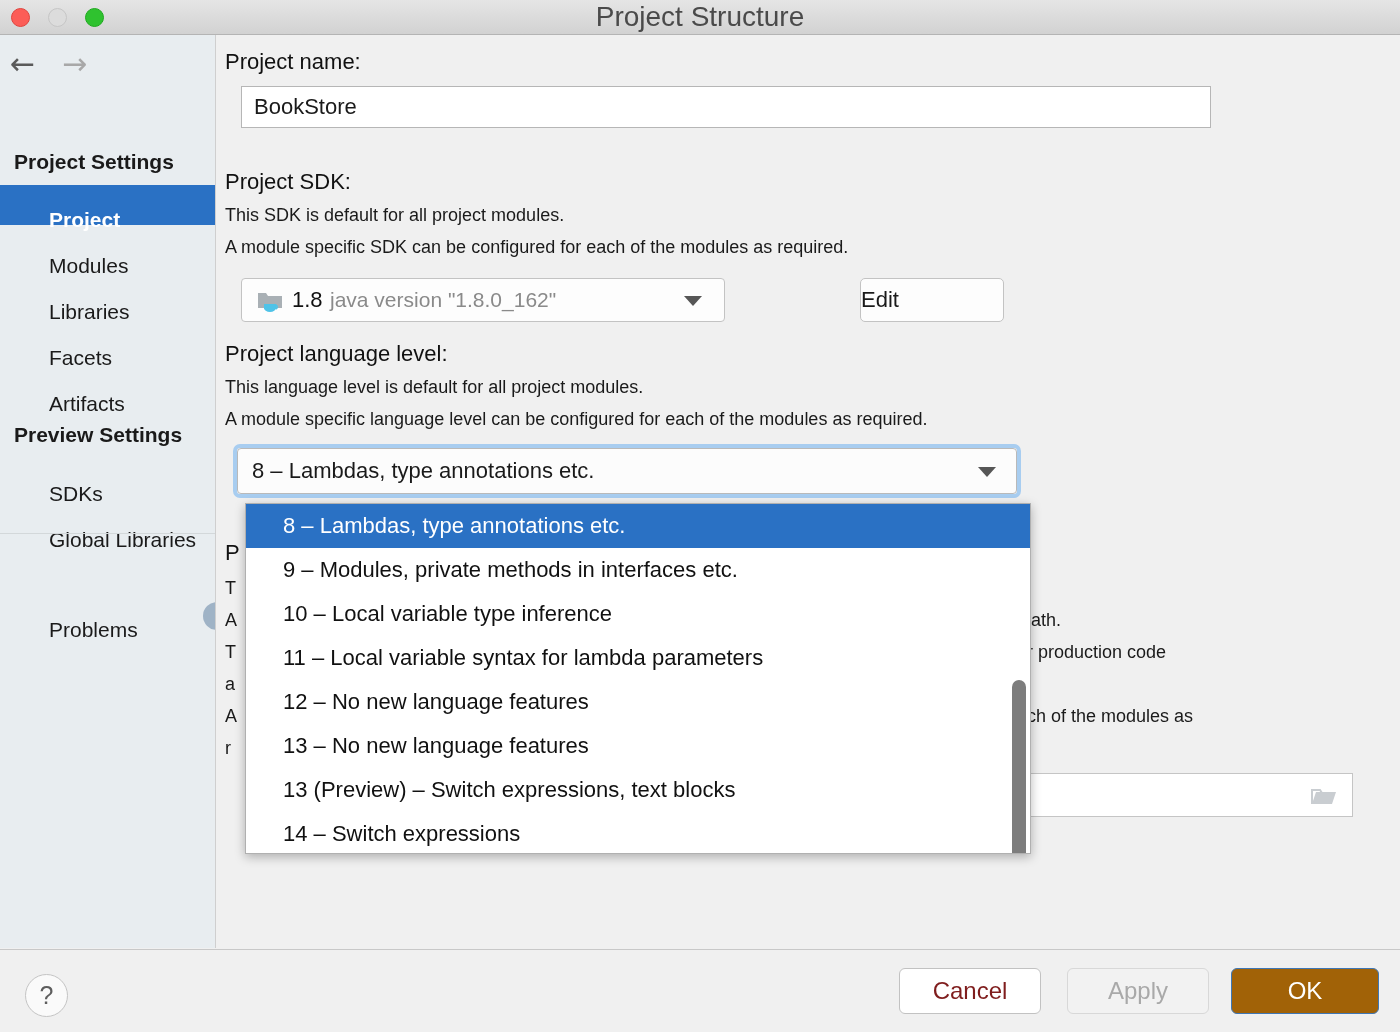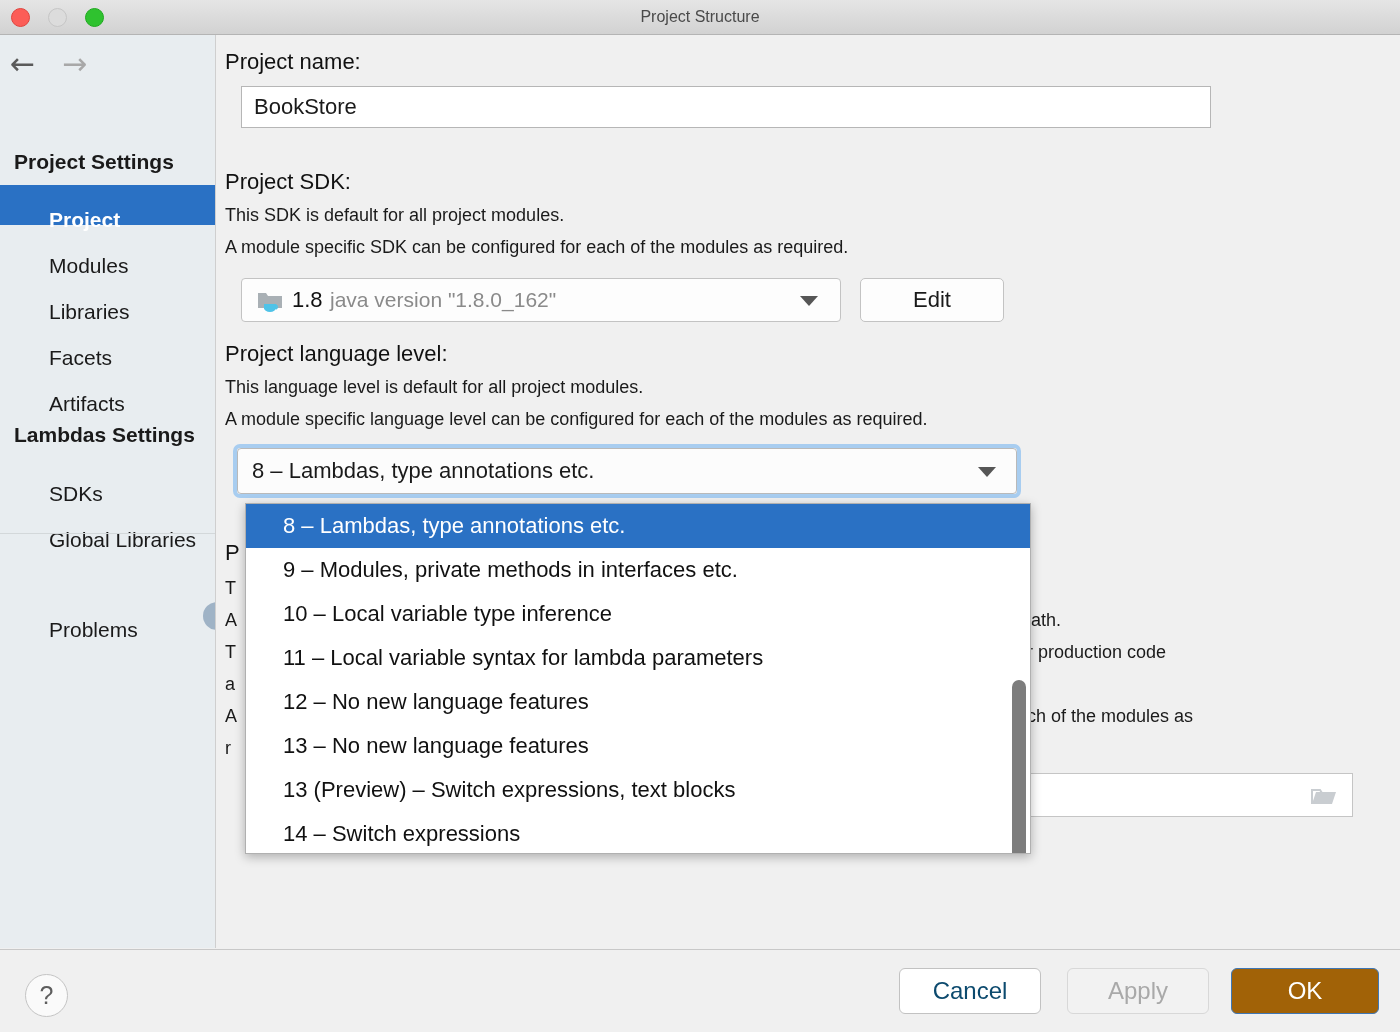--- a/index.html
+++ b/index.html
@@ -15,21 +15,21 @@
 
   
   #titlebar {
     position: absolute; left: 0; top: 0; width: 1400px; height: 35px;
     background: linear-gradient(to bottom, #e5e5e5 0%, #d2d2d2 100%);
     border-bottom: 1px solid #b4b4b4;
   }
   #title-text {
     position: absolute; left: 0; top: 0; width: 1400px; height: 34px;
     line-height: 34px; text-align: center;
-    font-size: 16px; color: #4a4a4a;
+    font-size: 28px; color: #4a4a4a;
   }
   .tl-dot { position: absolute; top: 8px; width: 19px; height: 19px; border-radius: 50%; }
   #tl-close { left: 11px; background: #fc5d57; border: 1px solid #e0443e; }
   #tl-min   { left: 48px; background: #dcdcdc; border: 1px solid #c6c6c6; }
   #tl-max   { left: 85px; background: #2fc22f; border: 1px solid #1eaa1e; }
 
   
   #sidebar {
     position: absolute; left: 0; top: 35px; width: 216px; height: 913px;
     background: #e8edf0; border-right: 1px solid #cfcfcf;
@@ -73,21 +73,21 @@
   .lbl { position: absolute; font-size: 18px; color: #1a1a1a; white-space: nowrap; }
 
   #name-input {
     position: absolute; left: 24px; top: 51px; width: 970px; height: 42px;
     background: #ffffff; border: 1px solid #b6b6b6;
     font-size: 22px; color: #1a1a1a; padding: 0 12px; line-height: 40px;
   }
 
   
   #sdk-combo {
-    position: absolute; left: 24px; top: 243px; width: 600px; height: 44px;
+    position: absolute; left: 24px; top: 243px; width: 484px; height: 44px;
     background: #fdfdfd; border: 1px solid #c3c3c3; border-radius: 4px;
   }
   #sdk-icon {
     position: absolute; left: 15px; top: 11px; width: 26px; height: 22px;
   }
   #sdk-ver {
     position: absolute; left: 50px; top: 8px; font-size: 22px; color: #111;
   }
   #sdk-desc {
     position: absolute; left: 88px; top: 9px; font-size: 21px; color: #8a8a8a;
@@ -95,21 +95,21 @@
   }
   .combo-arrow {
     position: absolute; width: 0; height: 0;
     border-left: 9px solid transparent; border-right: 9px solid transparent;
     border-top: 10px solid #565656;
   }
   #sdk-arrow { right: 22px; top: 17px; }
   #edit-btn {
     position: absolute; left: 643px; top: 243px; width: 144px; height: 44px;
     background: #fdfdfd; border: 1px solid #c3c3c3; border-radius: 5px;
-    font-size: 22px; color: #1a1a1a; text-align: center; line-height: 42px;
+    font-size: 22px; color: #1a1a1a; line-height: 42px;
   }
 
   
   #lang-combo-wrap {
     position: absolute; left: 16px; top: 409px; width: 788px; height: 54px;
     border: 4px solid #a8cdf0; border-radius: 7px;
   }
   #lang-combo {
     position: absolute; left: 0; top: 0; width: 780px; height: 46px;
     background: #fcfcfc; border: 1px solid #b9b9b9; border-radius: 4px;
@@ -152,21 +152,21 @@
   }
   #help-btn {
     position: absolute; left: 25px; top: 24px; width: 43px; height: 43px;
     border-radius: 50%; background: #fafafa; border: 1px solid #c4c4c4;
     text-align: center; line-height: 41px; font-size: 25px; color: #5e5e5e;
   }
   .btn {
     position: absolute; top: 18px; height: 46px; border-radius: 6px;
     font-size: 24px; text-align: center; line-height: 44px;
   }
-  #cancel-btn { left: 899px; width: 142px; background: #ffffff; border: 1px solid #c2c2c2; color: #0c4a6e; }
+  #cancel-btn { left: 899px; width: 142px; background: #ffffff; border: 1px solid #c2c2c2; color: #7f1d1d; }
   #apply-btn  { left: 1067px; width: 142px; background: #f2f2f2; border: 1px solid #d8d8d8; color: #a9a9a9; }
   #ok-btn     { left: 1231px; width: 148px; background: #a16207; border: 1px solid #3f77b5; color: #ffffff; }
 </style>
 </head>
 <body>
 
 <div id="window">
 
   <div id="titlebar">
     <div class="tl-dot" id="tl-close"></div>
@@ -193,21 +193,21 @@
     <div class="nav-item" style="top:242px">
       <span>Libraries</span>
     </div>
     <div class="nav-item" style="top:288px">
       <span>Facets</span>
     </div>
     <div class="nav-item" style="top:334px">
       <span>Artifacts</span>
     </div>
 
-    <div class="group-title" style="top:388px">Lambdas Settings</div>
+    <div class="group-title" style="top:388px">Preview Settings</div>
 
     <div class="nav-item" style="top:424px">
       <span>SDKs</span>
     </div>
     <div class="nav-item" style="top:470px">
       <span>Global Libraries</span>
     </div>
 
     <div id="sb-divider"></div>
 

